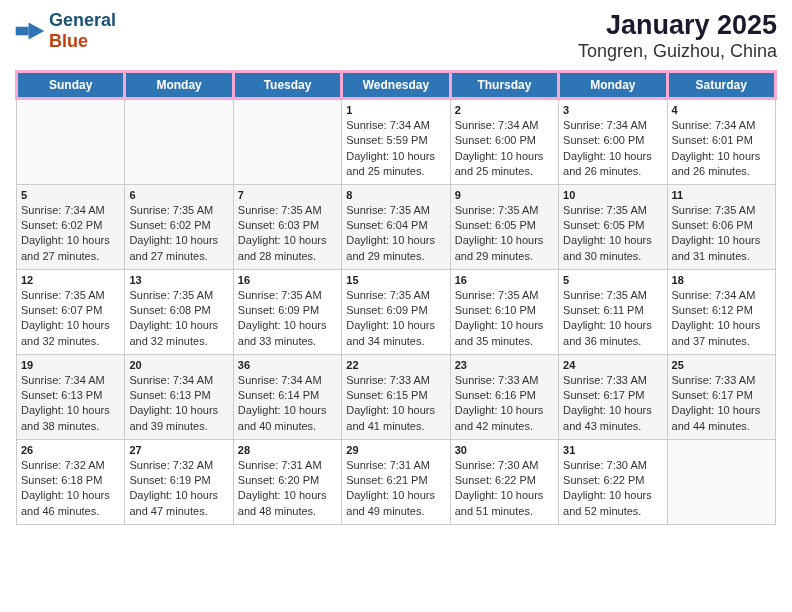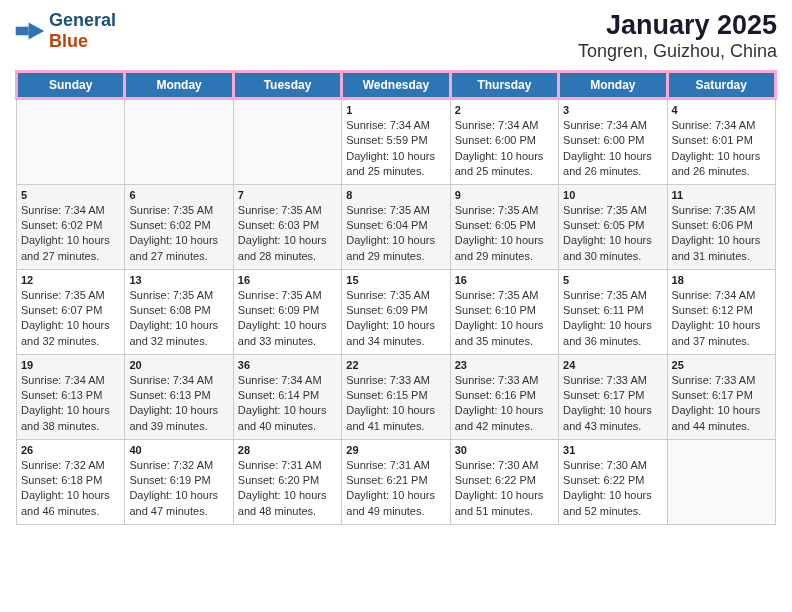--- a/index.html
+++ b/index.html
@@ -302,21 +302,21 @@
         </tr>
         <tr>
           <td>
             <div class="day-number">26</div>
             <div class="day-info" style="white-space: pre-line;">Sunrise: 7:32 AM
 Sunset: 6:18 PM
 Daylight: 10 hours
 and 46 minutes.</div>
           </td>
           <td>
-            <div class="day-number">40</div>
+            <div class="day-number">27</div>
             <div class="day-info" style="white-space: pre-line;">Sunrise: 7:32 AM
 Sunset: 6:19 PM
 Daylight: 10 hours
 and 47 minutes.</div>
           </td>
           <td>
             <div class="day-number">28</div>
             <div class="day-info" style="white-space: pre-line;">Sunrise: 7:31 AM
 Sunset: 6:20 PM
 Daylight: 10 hours

